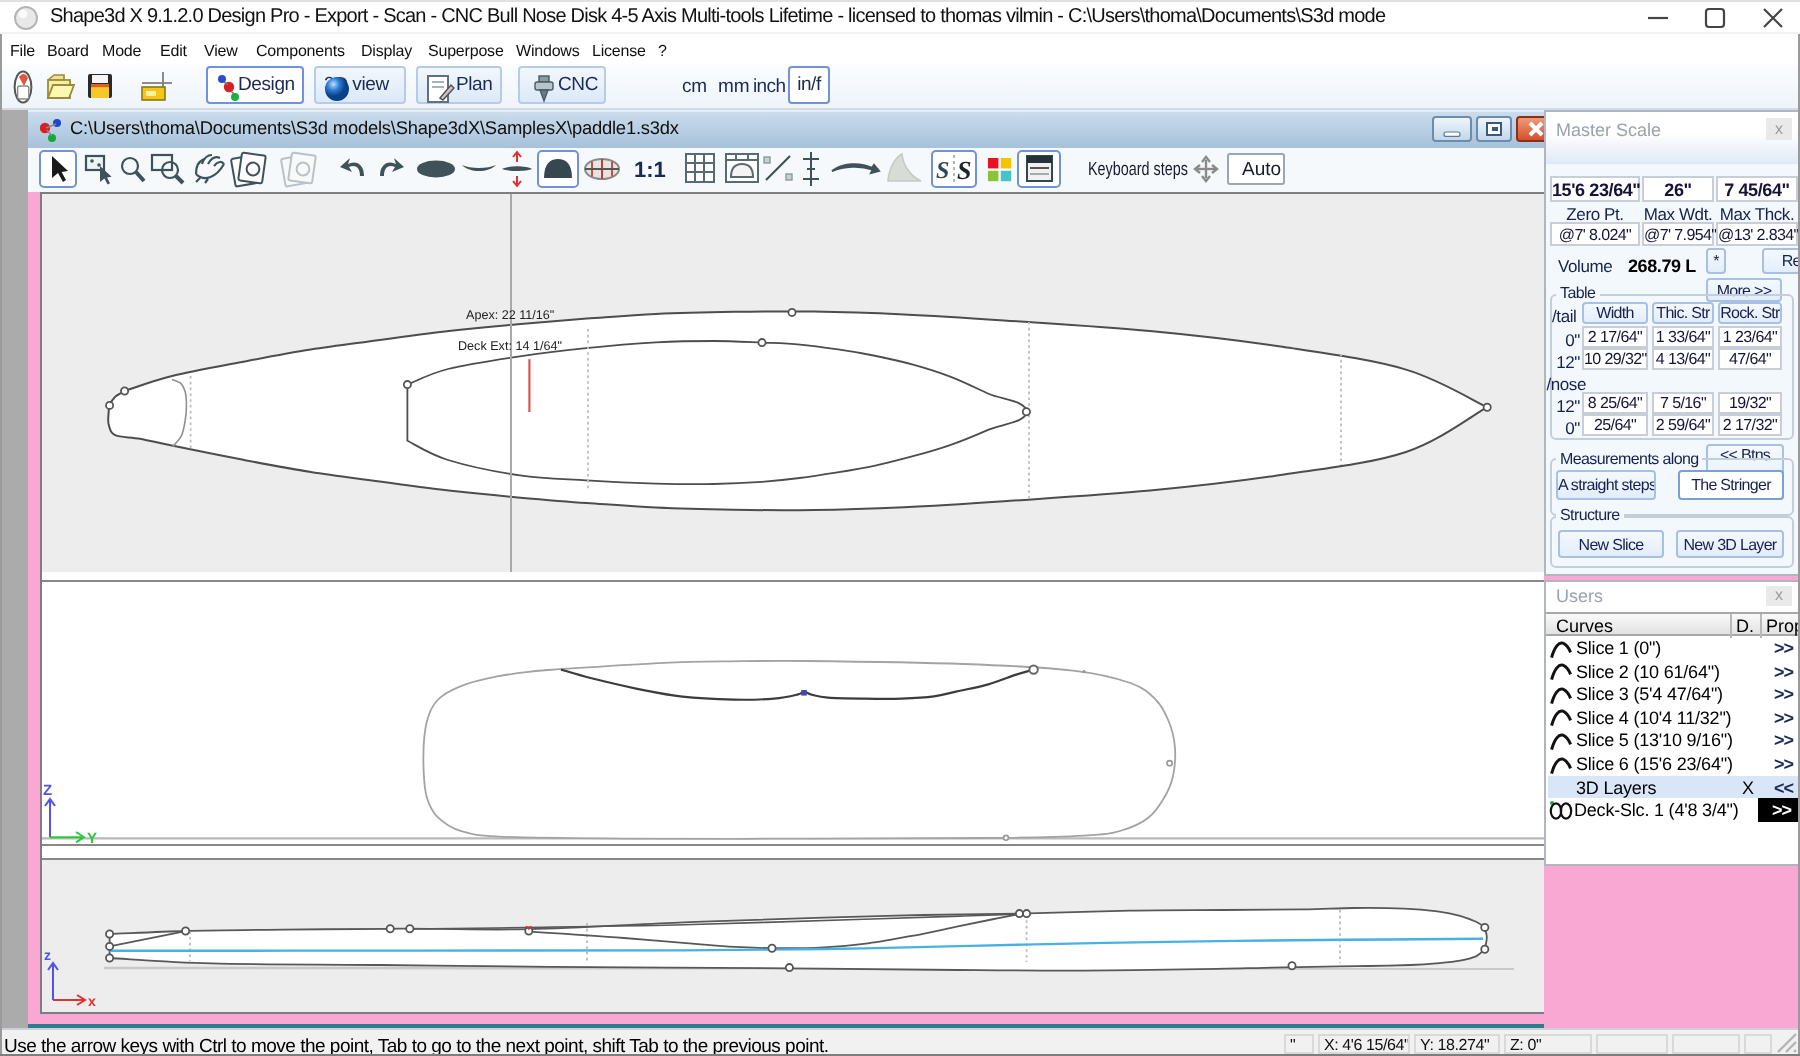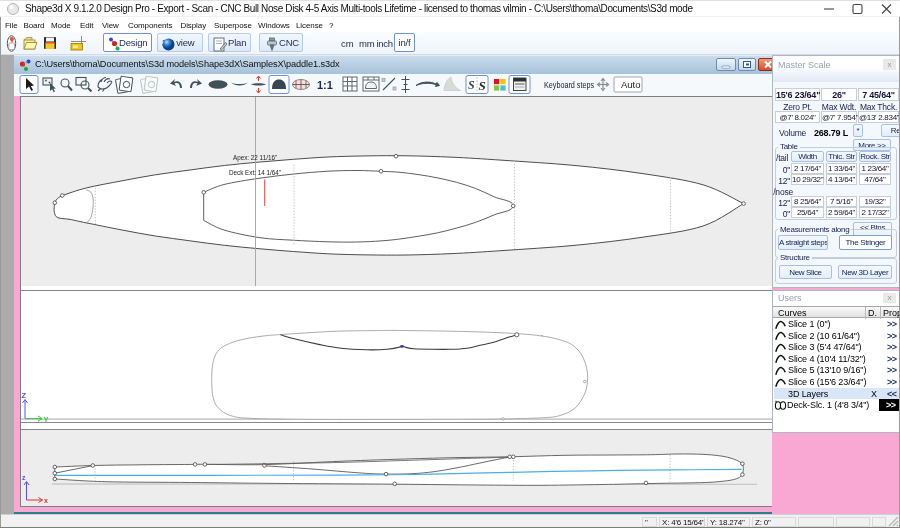--- a/index.html
+++ b/index.html
@@ -466,20 +466,21 @@
           <span class="sl-txt" style="left:13px">Deck-Slc. 1 (4'8 3/4")</span>
           <div style="position:absolute;left:105px;top:0;width:21px;height:11.6px;background:#000">
             <span style="position:absolute;left:7px;top:1px;color:#fff;font-weight:bold;font-size:9px;letter-spacing:-0.5px">&gt;&gt;</span>
           </div>
         </div>
 </div>
 </div>
 </div>
 
 <div class="abs" id="statusbar">
+<div class="abs" style="left:2px;top:3px;font-size:9.5px;letter-spacing:-0.25px;color:#000;white-space:nowrap">Use the arrow keys with Ctrl to move the point, Tab to go to the next point, shift Tab to the previous point.</div>
 <div class="scell" style="left:642px;width:15px"><span style="margin-left:2px">"</span></div>
 <div class="scell" style="left:659px;width:46px"><span style="margin-left:2px">X: 4'6 15/64"</span></div>
 <div class="scell" style="left:707px;width:43px"><span style="margin-left:2px">Y: 18.274"</span></div>
 <div class="scell" style="left:752px;width:44px"><span style="margin-left:2px">Z: 0"</span></div>
 <div class="scell" style="left:798px;width:36px"></div>
 <div class="scell" style="left:836px;width:34px"></div>
 <div class="scell" style="left:872px;width:14px"></div>
 </div>
 <svg class="abs" style="left:886px;top:514px" width="14" height="14" stroke="#b5b5b5" stroke-width="1.2">
 <line x1="12" y1="3" x2="3" y2="12"></line>

